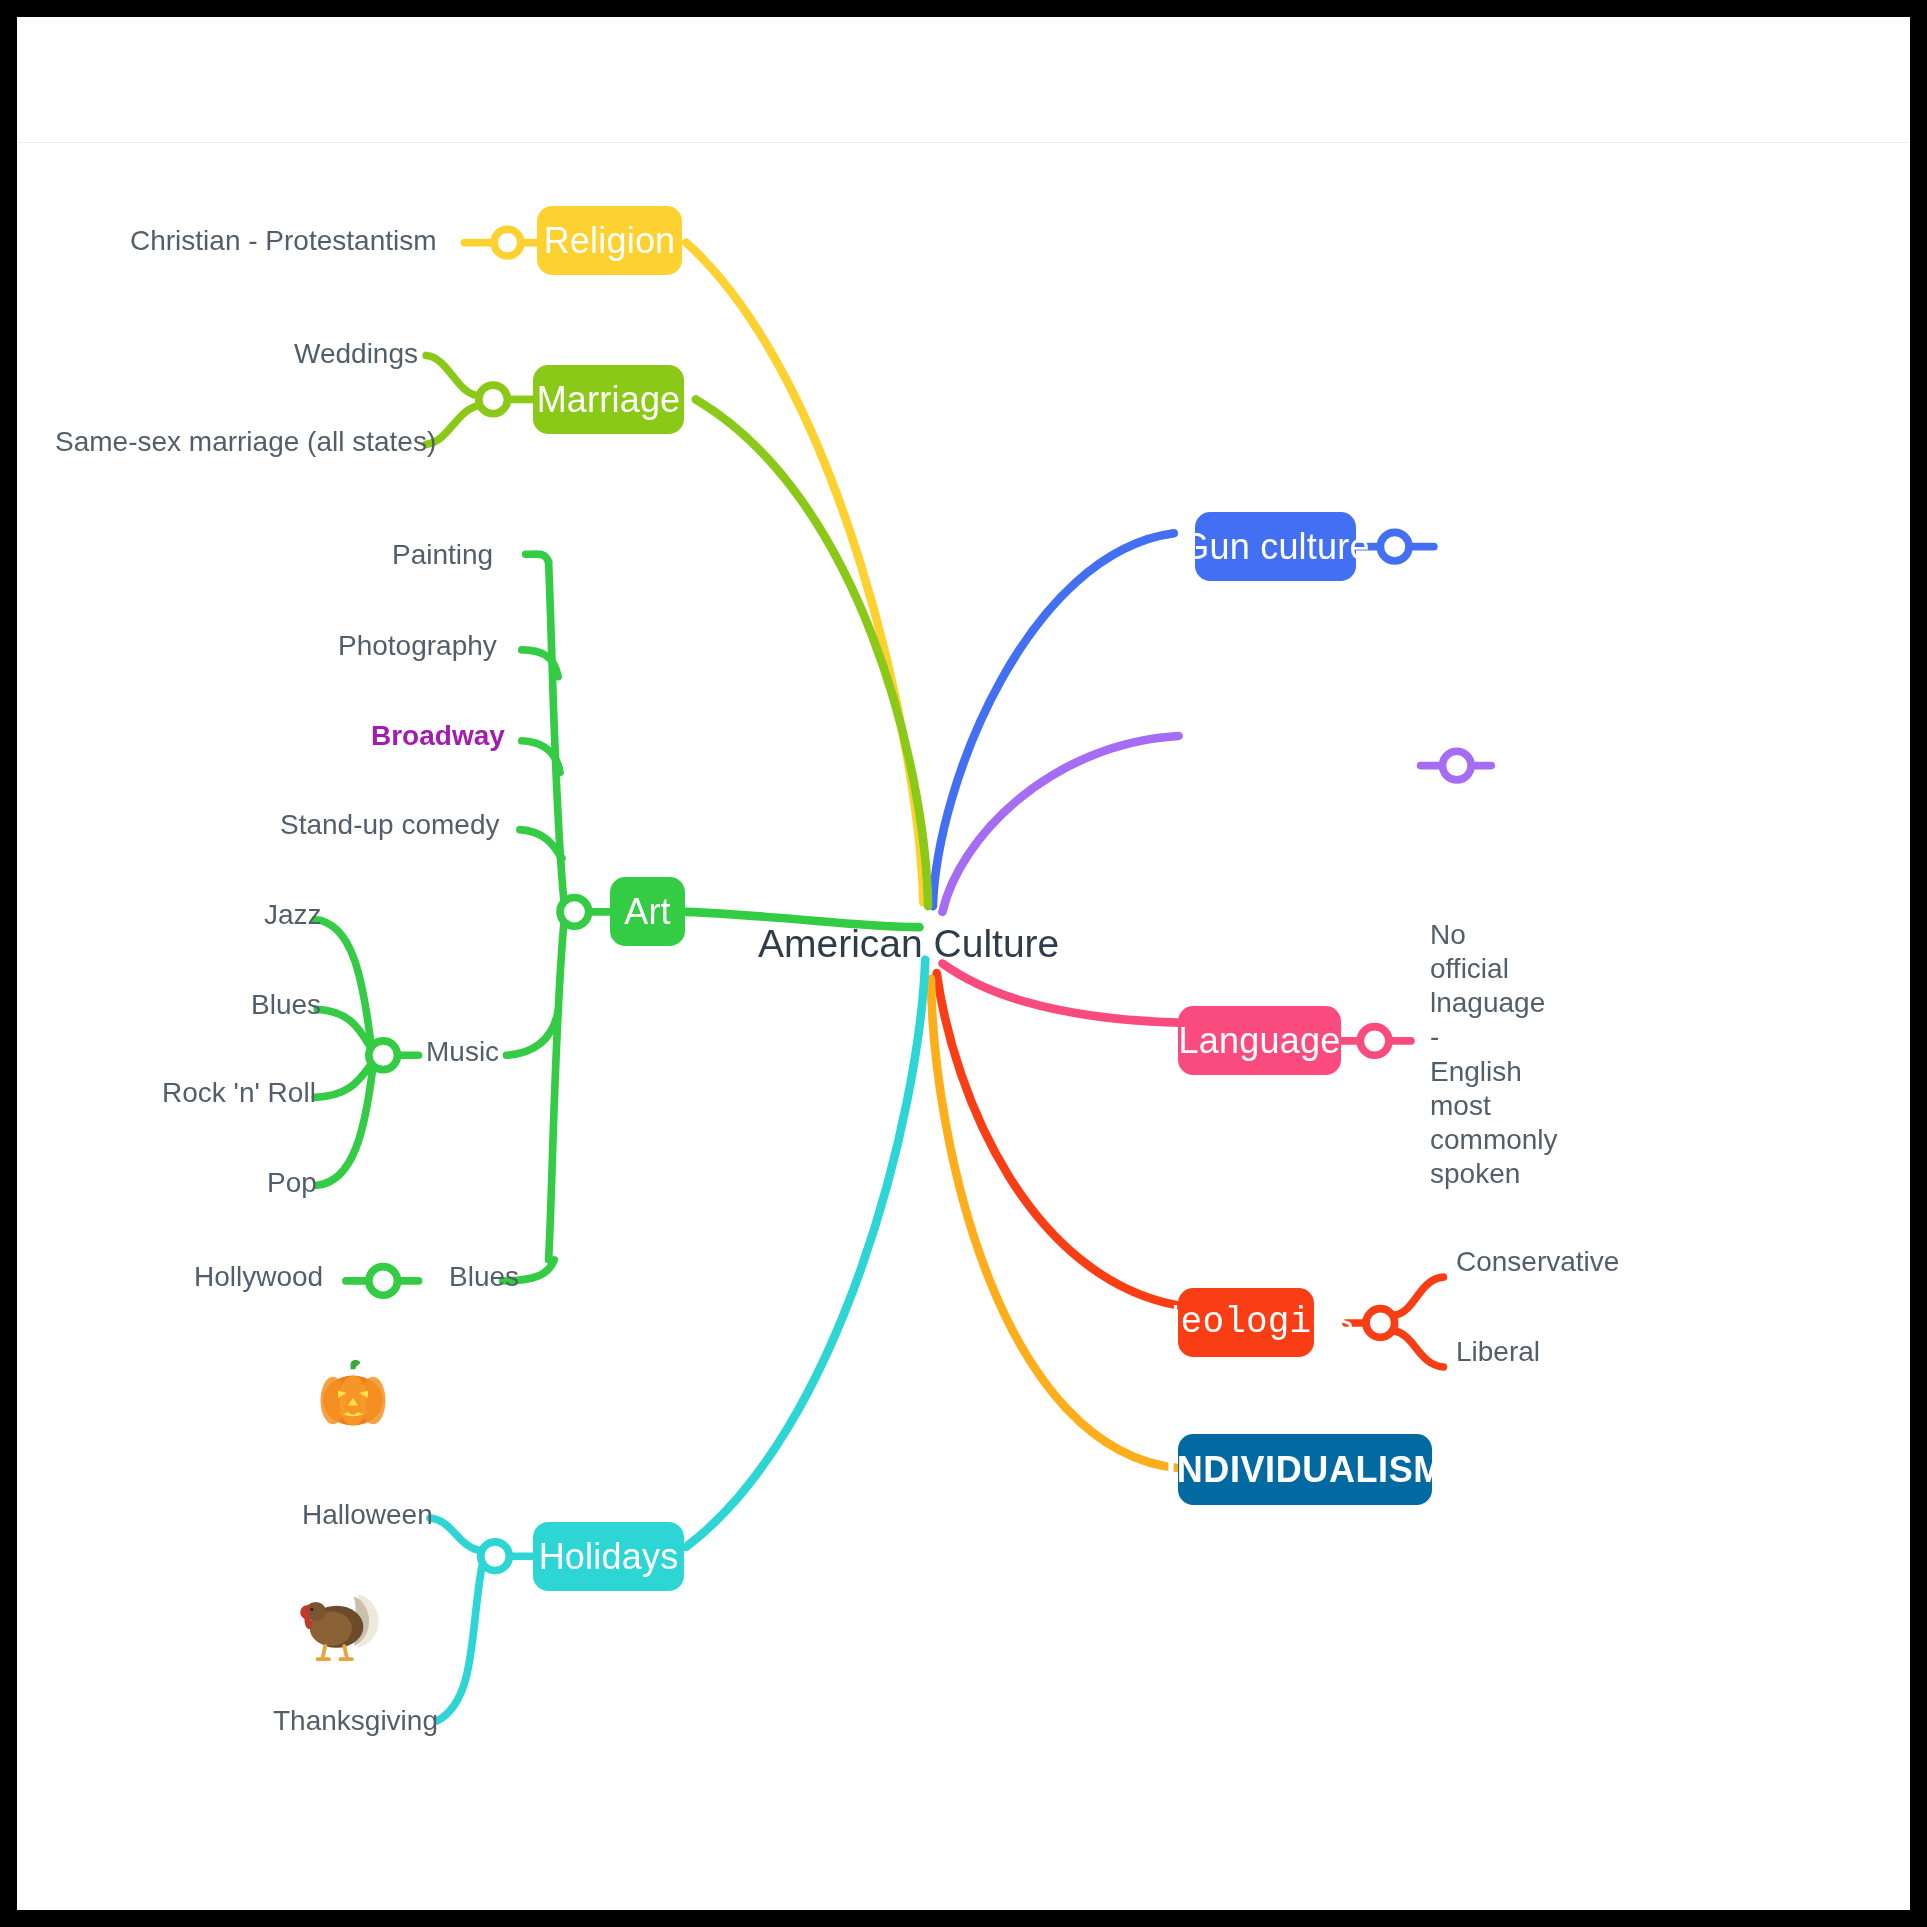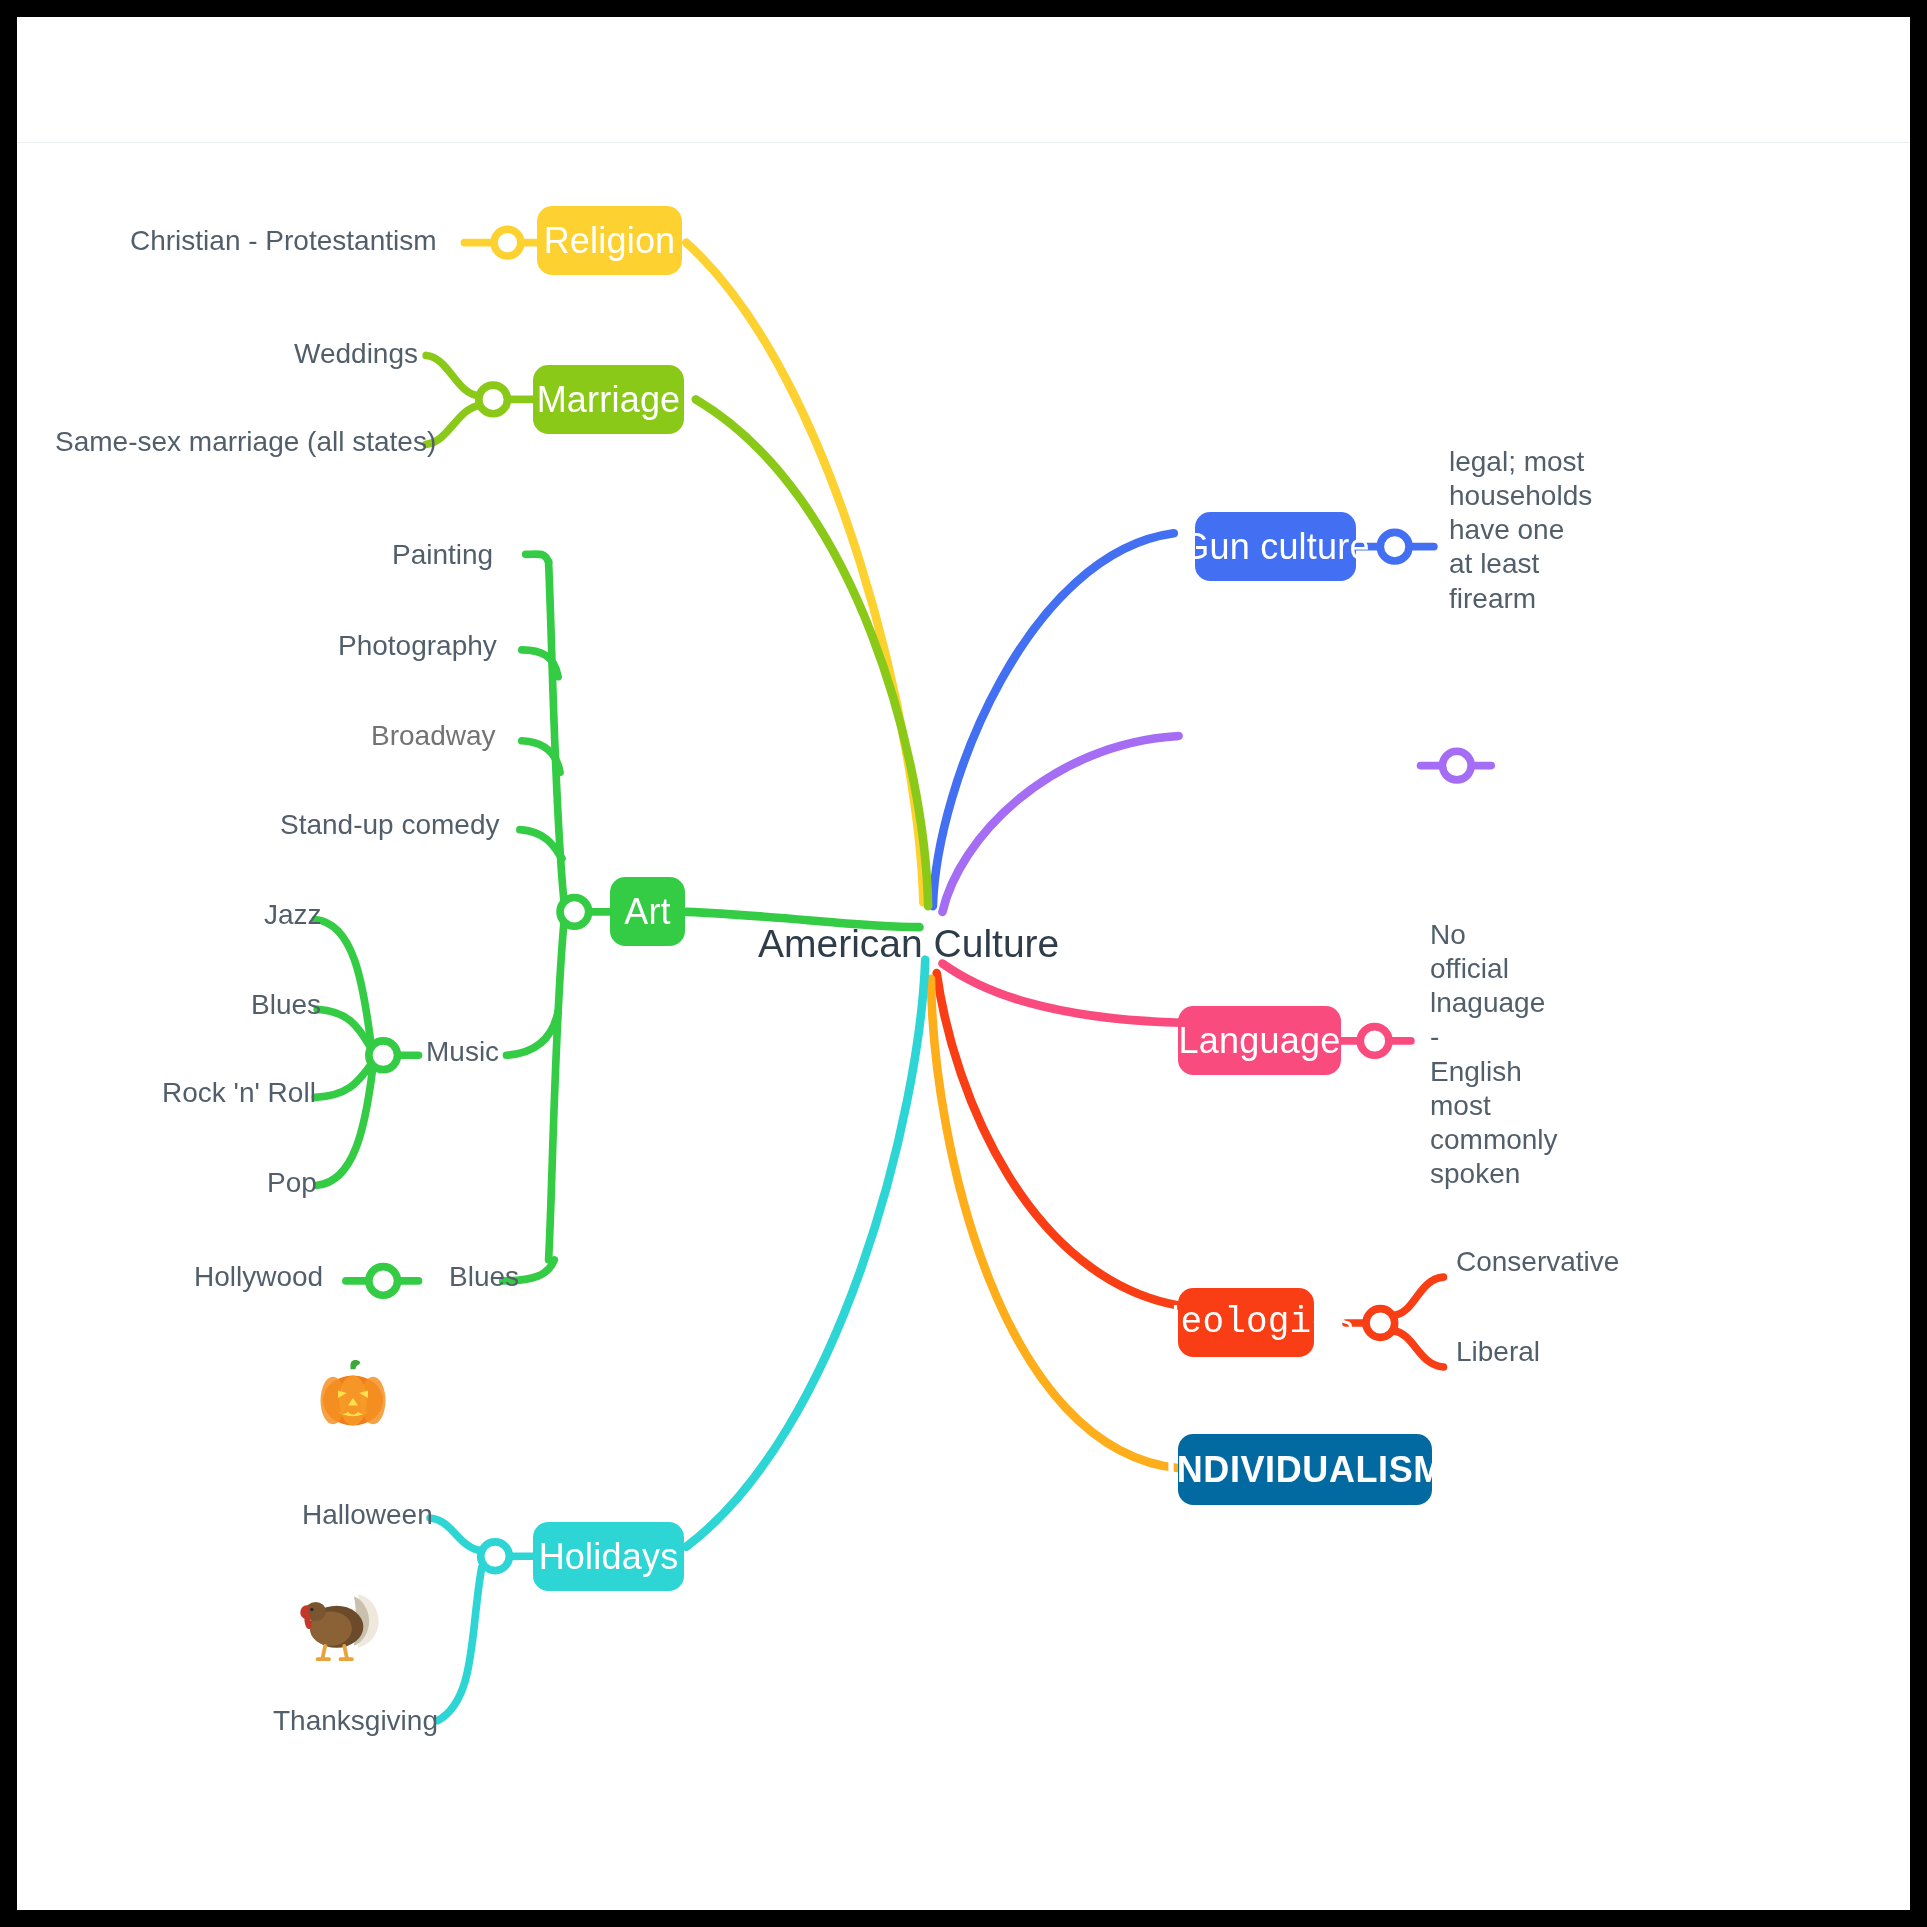--- a/index.html
+++ b/index.html
@@ -38,21 +38,21 @@
     white-space:nowrap;
   }
   .leaf{
     position:absolute;
     color:#525f6b;
     font-size:28px;
     white-space:nowrap;
     line-height:1.0;
   }
   .leaf.multi{white-space:pre-line;line-height:1.22;}
-  .leaf.bold{font-weight:normal;color:#737373;}
+  .leaf.bold{font-weight:bold;color:#a21caf;}
   .center{
     position:absolute;
     color:#2e3d49;
     font-size:39px;
     white-space:nowrap;
   }
   .emoji{
     position:absolute;
     font-size:71px;
     line-height:1;
@@ -203,25 +203,20 @@
       <path d="M24 34c-6-2-10 2-10 7 0 4 3 7 7 7" fill="#c0392b"></path>
       <path d="M22 38c-4 4-5 12-2 18 2 4 6 3 6-2" fill="#c0392b"></path>
       <circle cx="26" cy="38" r="1.8" fill="#2b2b2b"></circle>
       <path d="M40 76l-3 14M60 76l3 14" stroke="#e8a33d" stroke-width="4" fill="none" stroke-linecap="round"></path>
       <path d="M32 90h12M56 90h12" stroke="#e8a33d" stroke-width="4" stroke-linecap="round"></path>
     </svg>
   </div>
   <div class="leaf" style="left:256px;top:1690px;">Thanksgiving</div>
 
   <div class="node" style="left:1178px;top:495px;width:161px;height:69px;background:#4370f2;">Gun culture</div>
-  <div class="leaf multi" style="left:1432px;top:428px;">legal; most
-households
-have one
-at least
-firearm</div>
 
 
   <div class="node" style="left:1161px;top:989px;width:163px;height:69px;background:#fa4b7f;">Language</div>
   <div class="leaf multi" style="left:1413px;top:866px;margin-top:35px;">No
 official
 lnaguage
 -
 English
 most
 commonly

